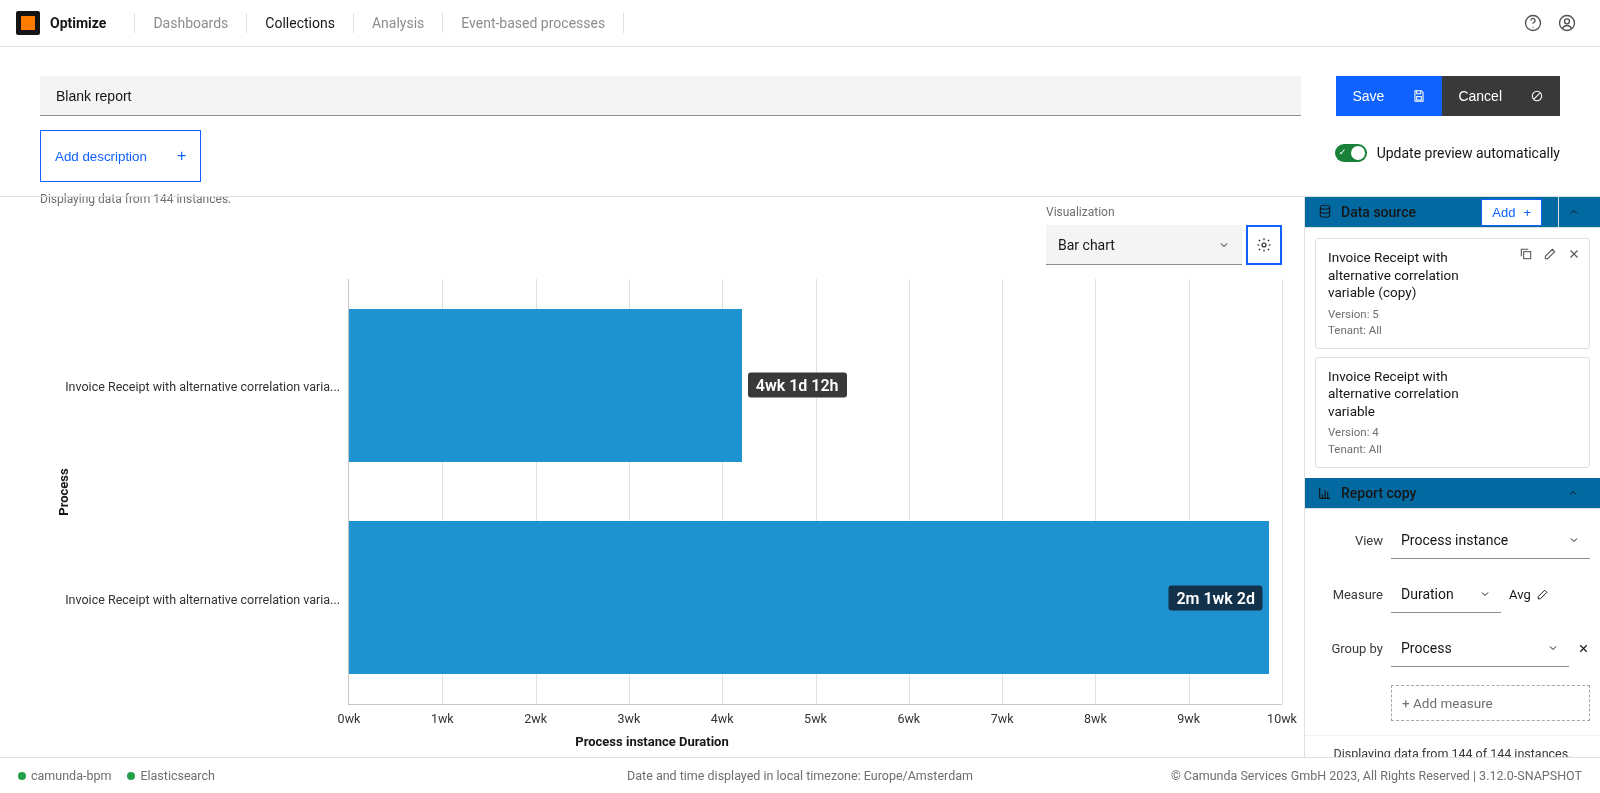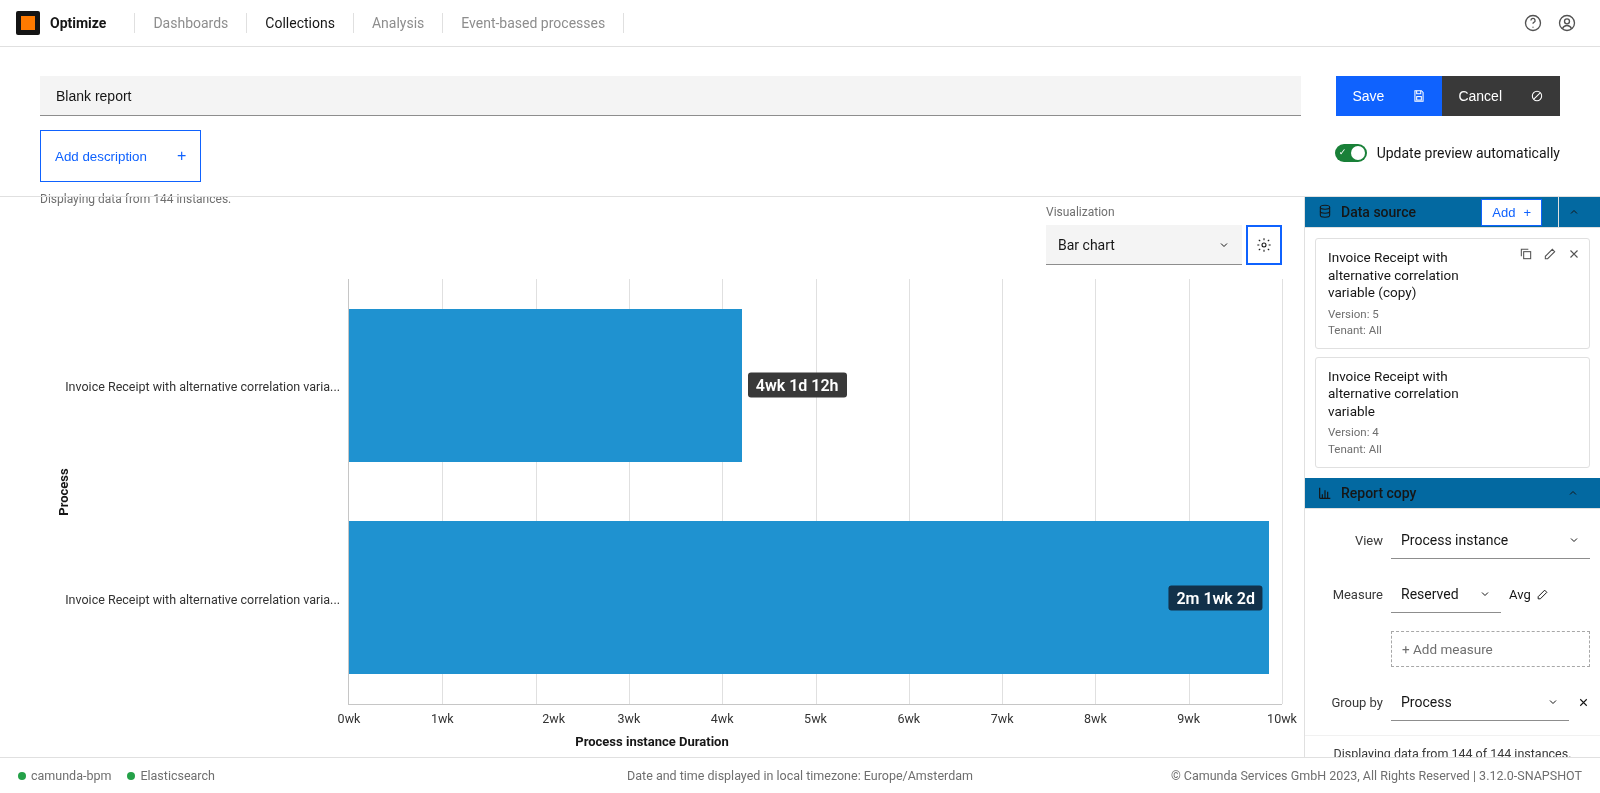--- a/index.html
+++ b/index.html
@@ -177,21 +177,21 @@
       <div class="y-axis-title">Process</div>
       <div class="y-labels" id="y-labels">
           <div class="y-label" style="top: 25%;">Invoice Receipt with alternative correlation varia...</div>
           <div class="y-label" style="top: 75%;">Invoice Receipt with alternative correlation varia...</div>
         </div>
       <div class="plot" id="plot">
           <div class="x-tick" style="left: 0%;">0wk</div>
           <div class="grid-v" style="left: 10%;"></div>
           <div class="x-tick" style="left: 10%;">1wk</div>
           <div class="grid-v" style="left: 20%;"></div>
-          <div class="x-tick" style="left: 20%; margin-left: 18px;">2wk</div>
+          <div class="x-tick" style="left: 20%;">2wk</div>
           <div class="grid-v" style="left: 30%;"></div>
           <div class="x-tick" style="left: 30%;">3wk</div>
           <div class="grid-v" style="left: 40%;"></div>
           <div class="x-tick" style="left: 40%;">4wk</div>
           <div class="grid-v" style="left: 50%;"></div>
           <div class="x-tick" style="left: 50%;">5wk</div>
           <div class="grid-v" style="left: 60%;"></div>
           <div class="x-tick" style="left: 60%;">6wk</div>
           <div class="grid-v" style="left: 70%;"></div>
           <div class="x-tick" style="left: 70%;">7wk</div>
@@ -273,50 +273,50 @@
         <div class="sel">
           <span>Process instance</span>
           <svg width="12" height="12" viewBox="0 0 24 24" fill="none" stroke="#161616" stroke-width="2">
               <path d="M6 9l6 6 6-6"></path>
             </svg>
         </div>
       </div>
       <div class="setup-row">
         <label>Measure</label>
         <div class="sel" style="flex:0 0 110px;">
-          <span>Reserved</span>
+          <span>Duration</span>
           <svg width="12" height="12" viewBox="0 0 24 24" fill="none" stroke="#161616" stroke-width="2">
               <path d="M6 9l6 6 6-6"></path>
             </svg>
         </div>
         <div class="avg-pill">
           <span>Avg</span>
           <svg width="13" height="13" viewBox="0 0 24 24" fill="none" stroke="#161616" stroke-width="1.8">
               <path d="M4 20h4L20 8l-4-4L4 16v4z"></path>
             </svg>
-        </div>
-      </div>
-      <div class="setup-row">
-        <label></label>
-        <div class="add-measure">
-          <span>+ Add measure</span>
         </div>
       </div>
       <div class="setup-row">
         <label>Group by</label>
         <div class="sel">
           <span>Process</span>
           <svg width="12" height="12" viewBox="0 0 24 24" fill="none" stroke="#161616" stroke-width="2">
               <path d="M6 9l6 6 6-6"></path>
             </svg>
         </div>
         <svg width="13" height="13" viewBox="0 0 24 24" fill="none" stroke="#161616" stroke-width="2" style="cursor:pointer;">
             <path d="M6 6l12 12M18 6L6 18"></path>
           </svg>
       </div>
+      <div class="setup-row">
+        <label></label>
+        <div class="add-measure">
+          <span>+ Add measure</span>
+        </div>
+      </div>
     </div>
 
     <div style="flex:1"></div>
     <div class="panel-footer-note">Displaying data from 144 of 144 instances.</div>
   </div>
 </div>
 
 <div class="status-bar">
   <div id="status-left" style="display:flex;">
       <div class="status-item">

